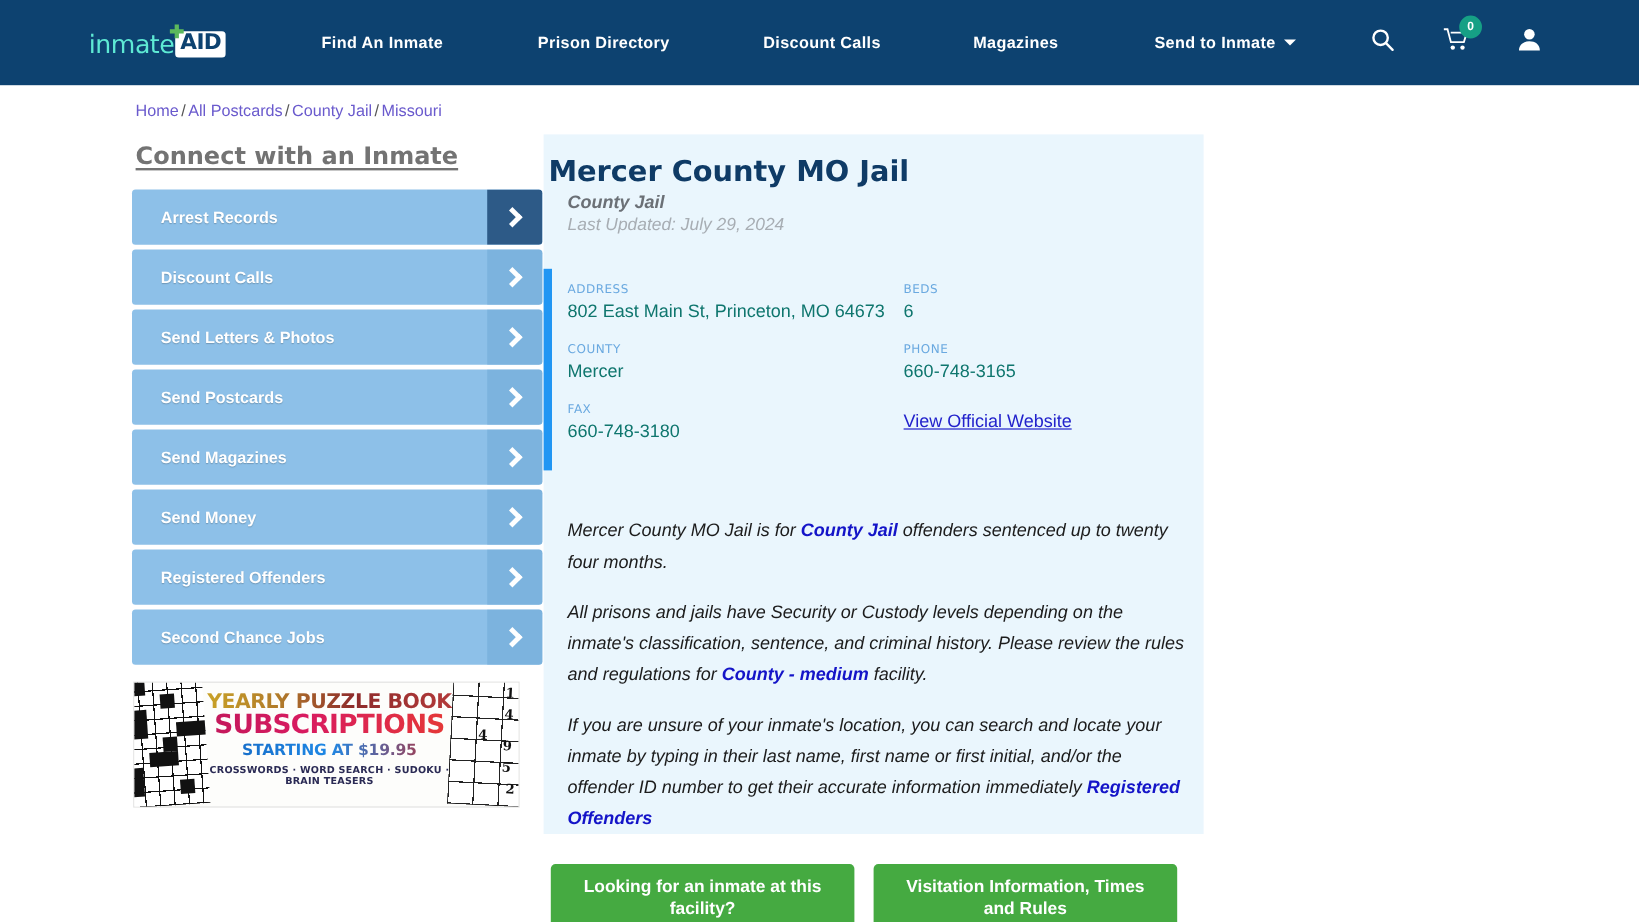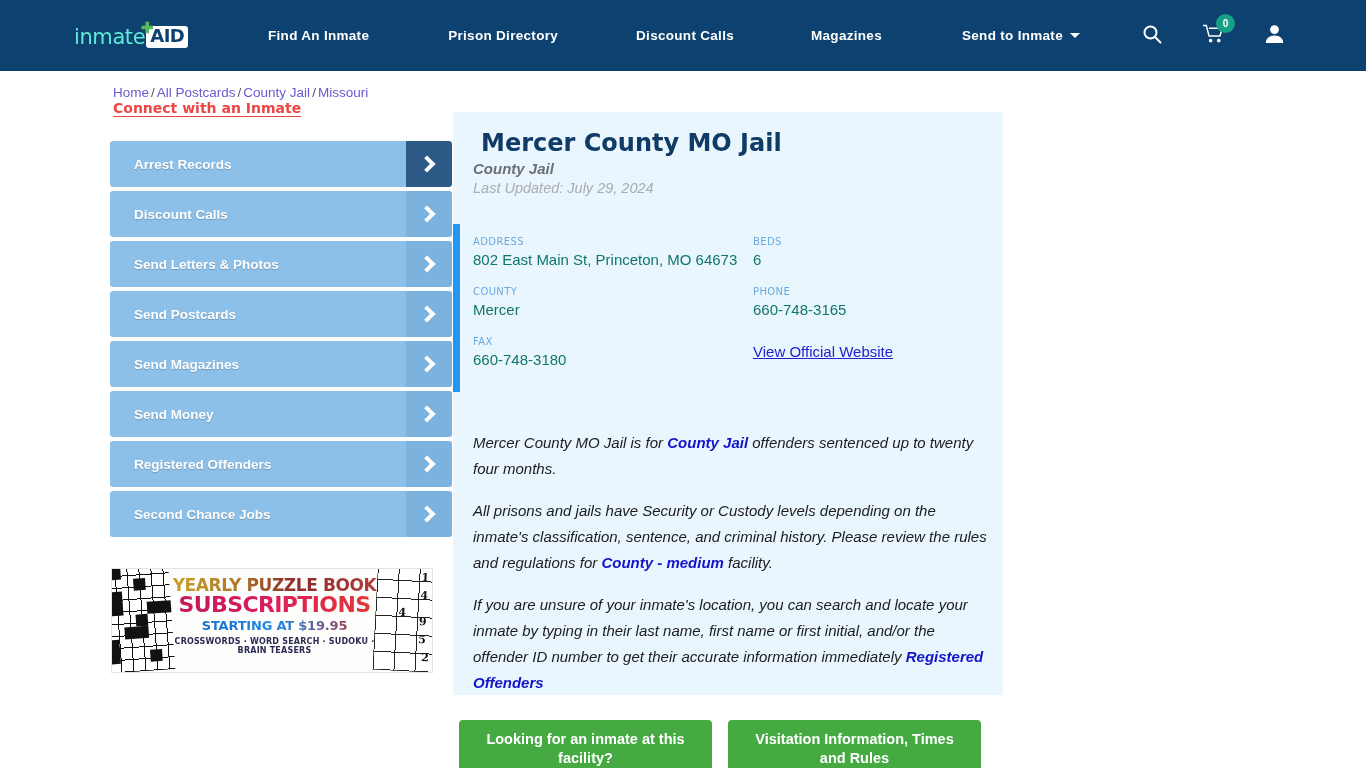--- a/index.html
+++ b/index.html
@@ -80,27 +80,27 @@
     position: absolute; left: 113px; top: 85px;
     font-size: 13.5px; color: #444444;
   }
   .breadcrumb a {
     color: #6a5acd; text-decoration: none;
   }
   .breadcrumb .sep { color: #555555; margin: 0 2px; }
 
   
   .side-title {
-    position: absolute; left: 113px; top: 100px;
-    font-size: 14px; font-weight: 700; color: #ef4444;
+    position: absolute; left: 113px; top: 118px;
+    font-size: 20px; font-weight: 700; color: #737373;
     text-decoration: underline; text-underline-offset: 3px;
     font-family: "DejaVu Sans", sans-serif;
   }
   .side-list {
-    position: absolute; left: 110px; top: 141px;
+    position: absolute; left: 110px; top: 158px;
     width: 342px;
   }
   .side-btn {
     position: relative; height: 46px; margin-bottom: 4px;
     background: #8dc0e8; border-radius: 3px;
     display: flex; align-items: center; cursor: pointer;
     overflow: hidden;
   }
   .side-btn-label {
     padding-left: 24px; color: #ffffff;
@@ -184,21 +184,21 @@
     font-family: "DejaVu Sans", sans-serif;
   }
 
   
   .panel {
     position: absolute; left: 453px; top: 112px;
     width: 550px; height: 583px;
     background: #eaf6fd;
   }
   .panel-title {
-    position: absolute; left: 28px; top: 17px;
+    position: absolute; left: 4px; top: 17px;
     font-size: 24px; font-weight: 700; color: #0f3b66;
     font-family: "DejaVu Sans", sans-serif;
   }
   .panel-sub {
     position: absolute; left: 20px; top: 48px;
     font-size: 15px; font-weight: 700; font-style: italic;
     color: #6b7076;
   }
   .panel-upd {
     position: absolute; left: 20px; top: 68px;

